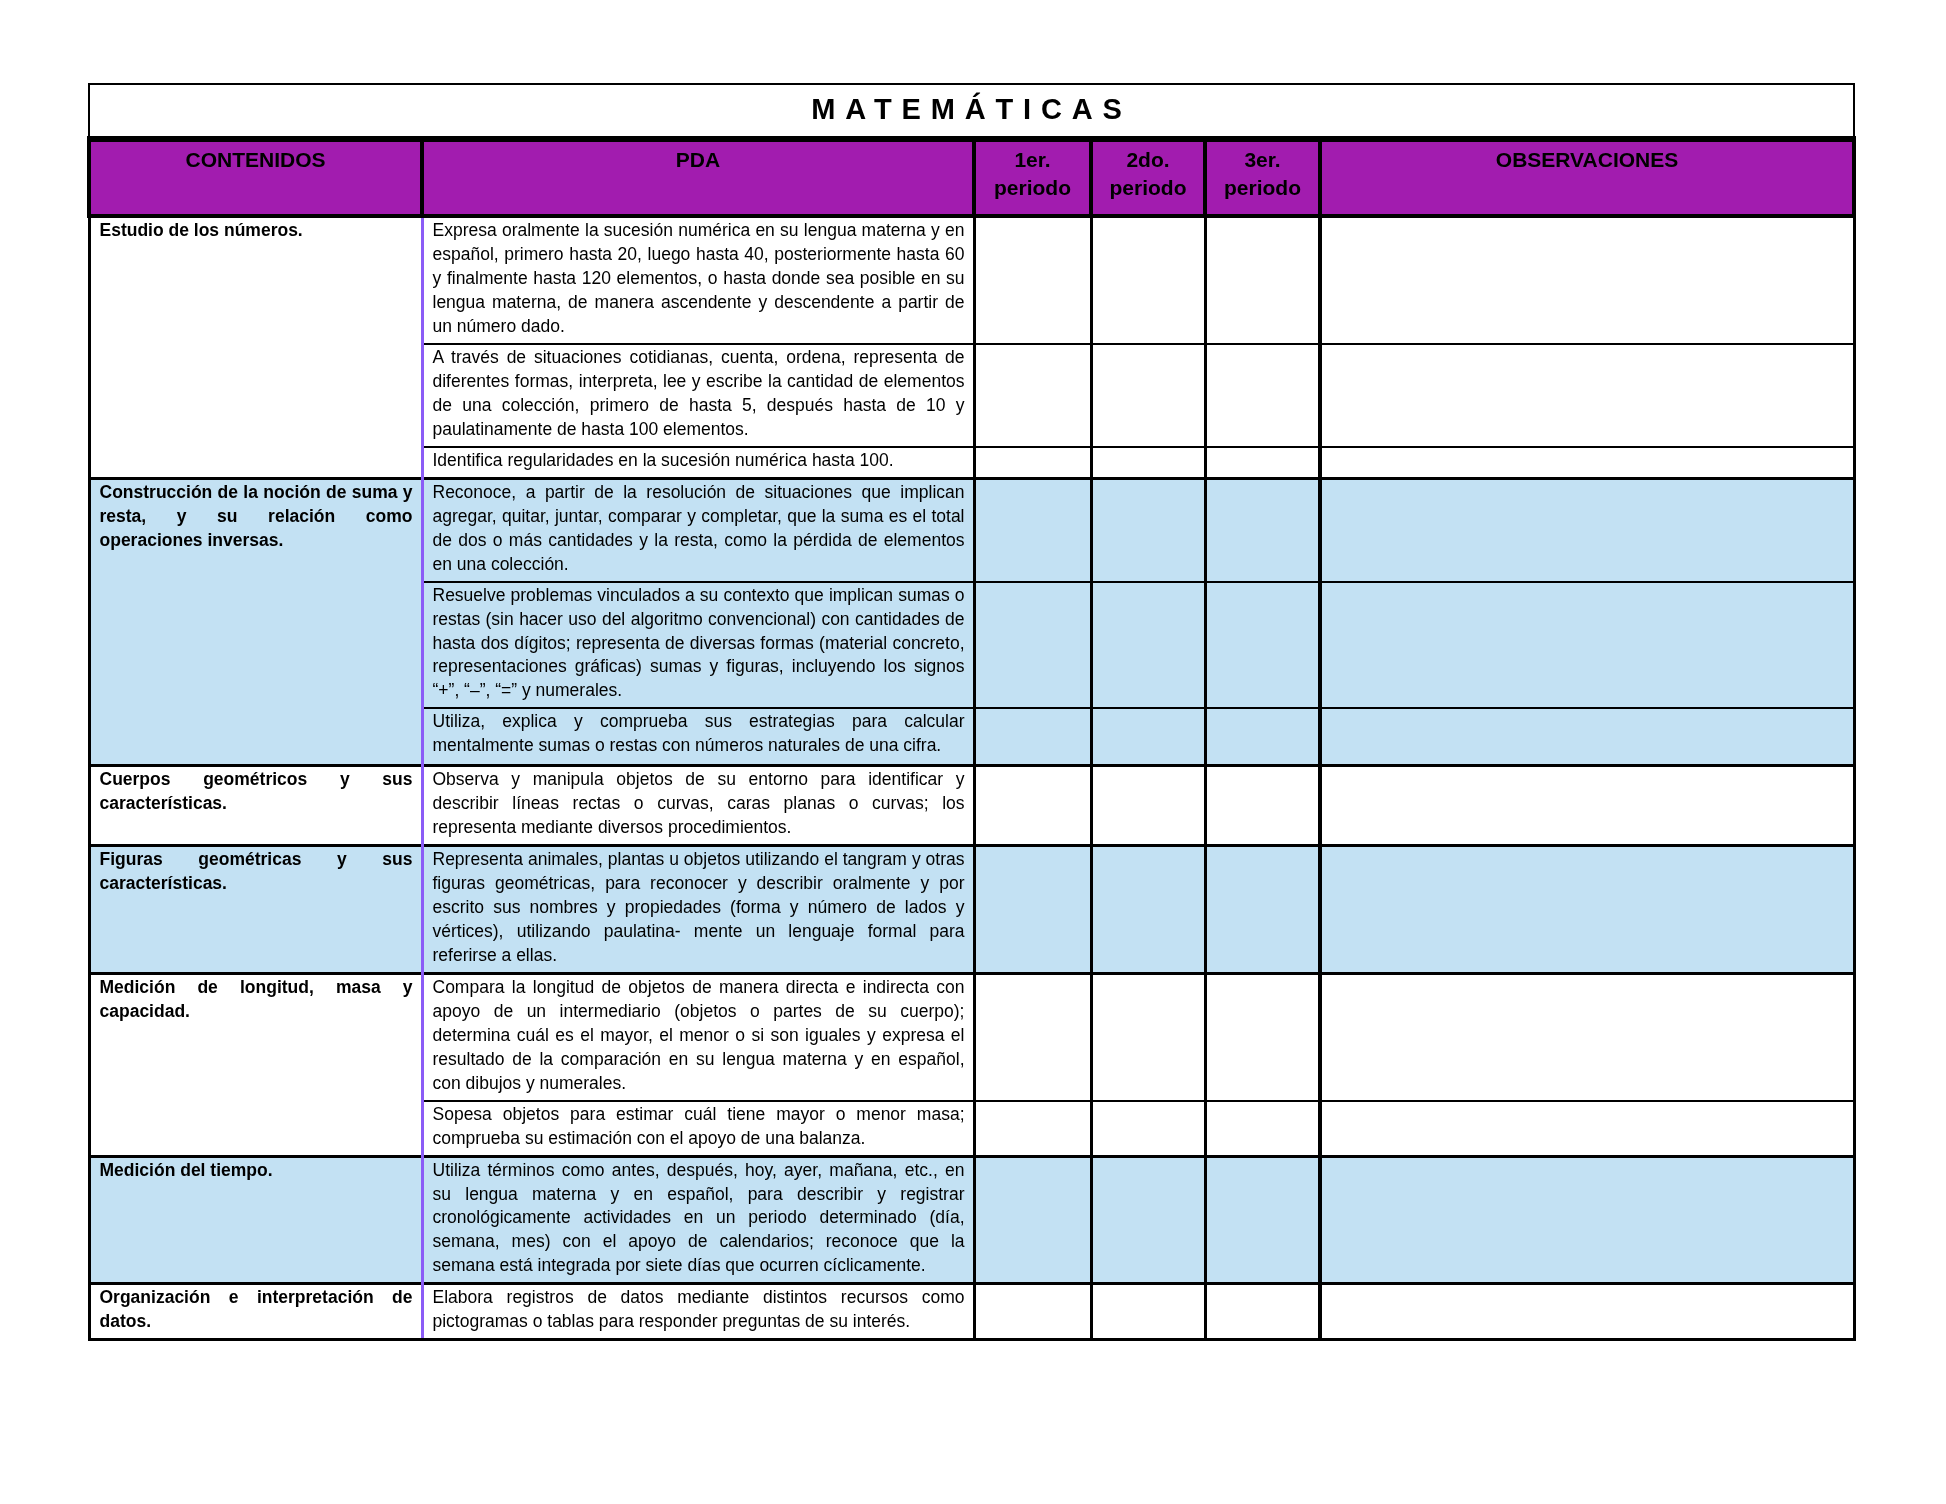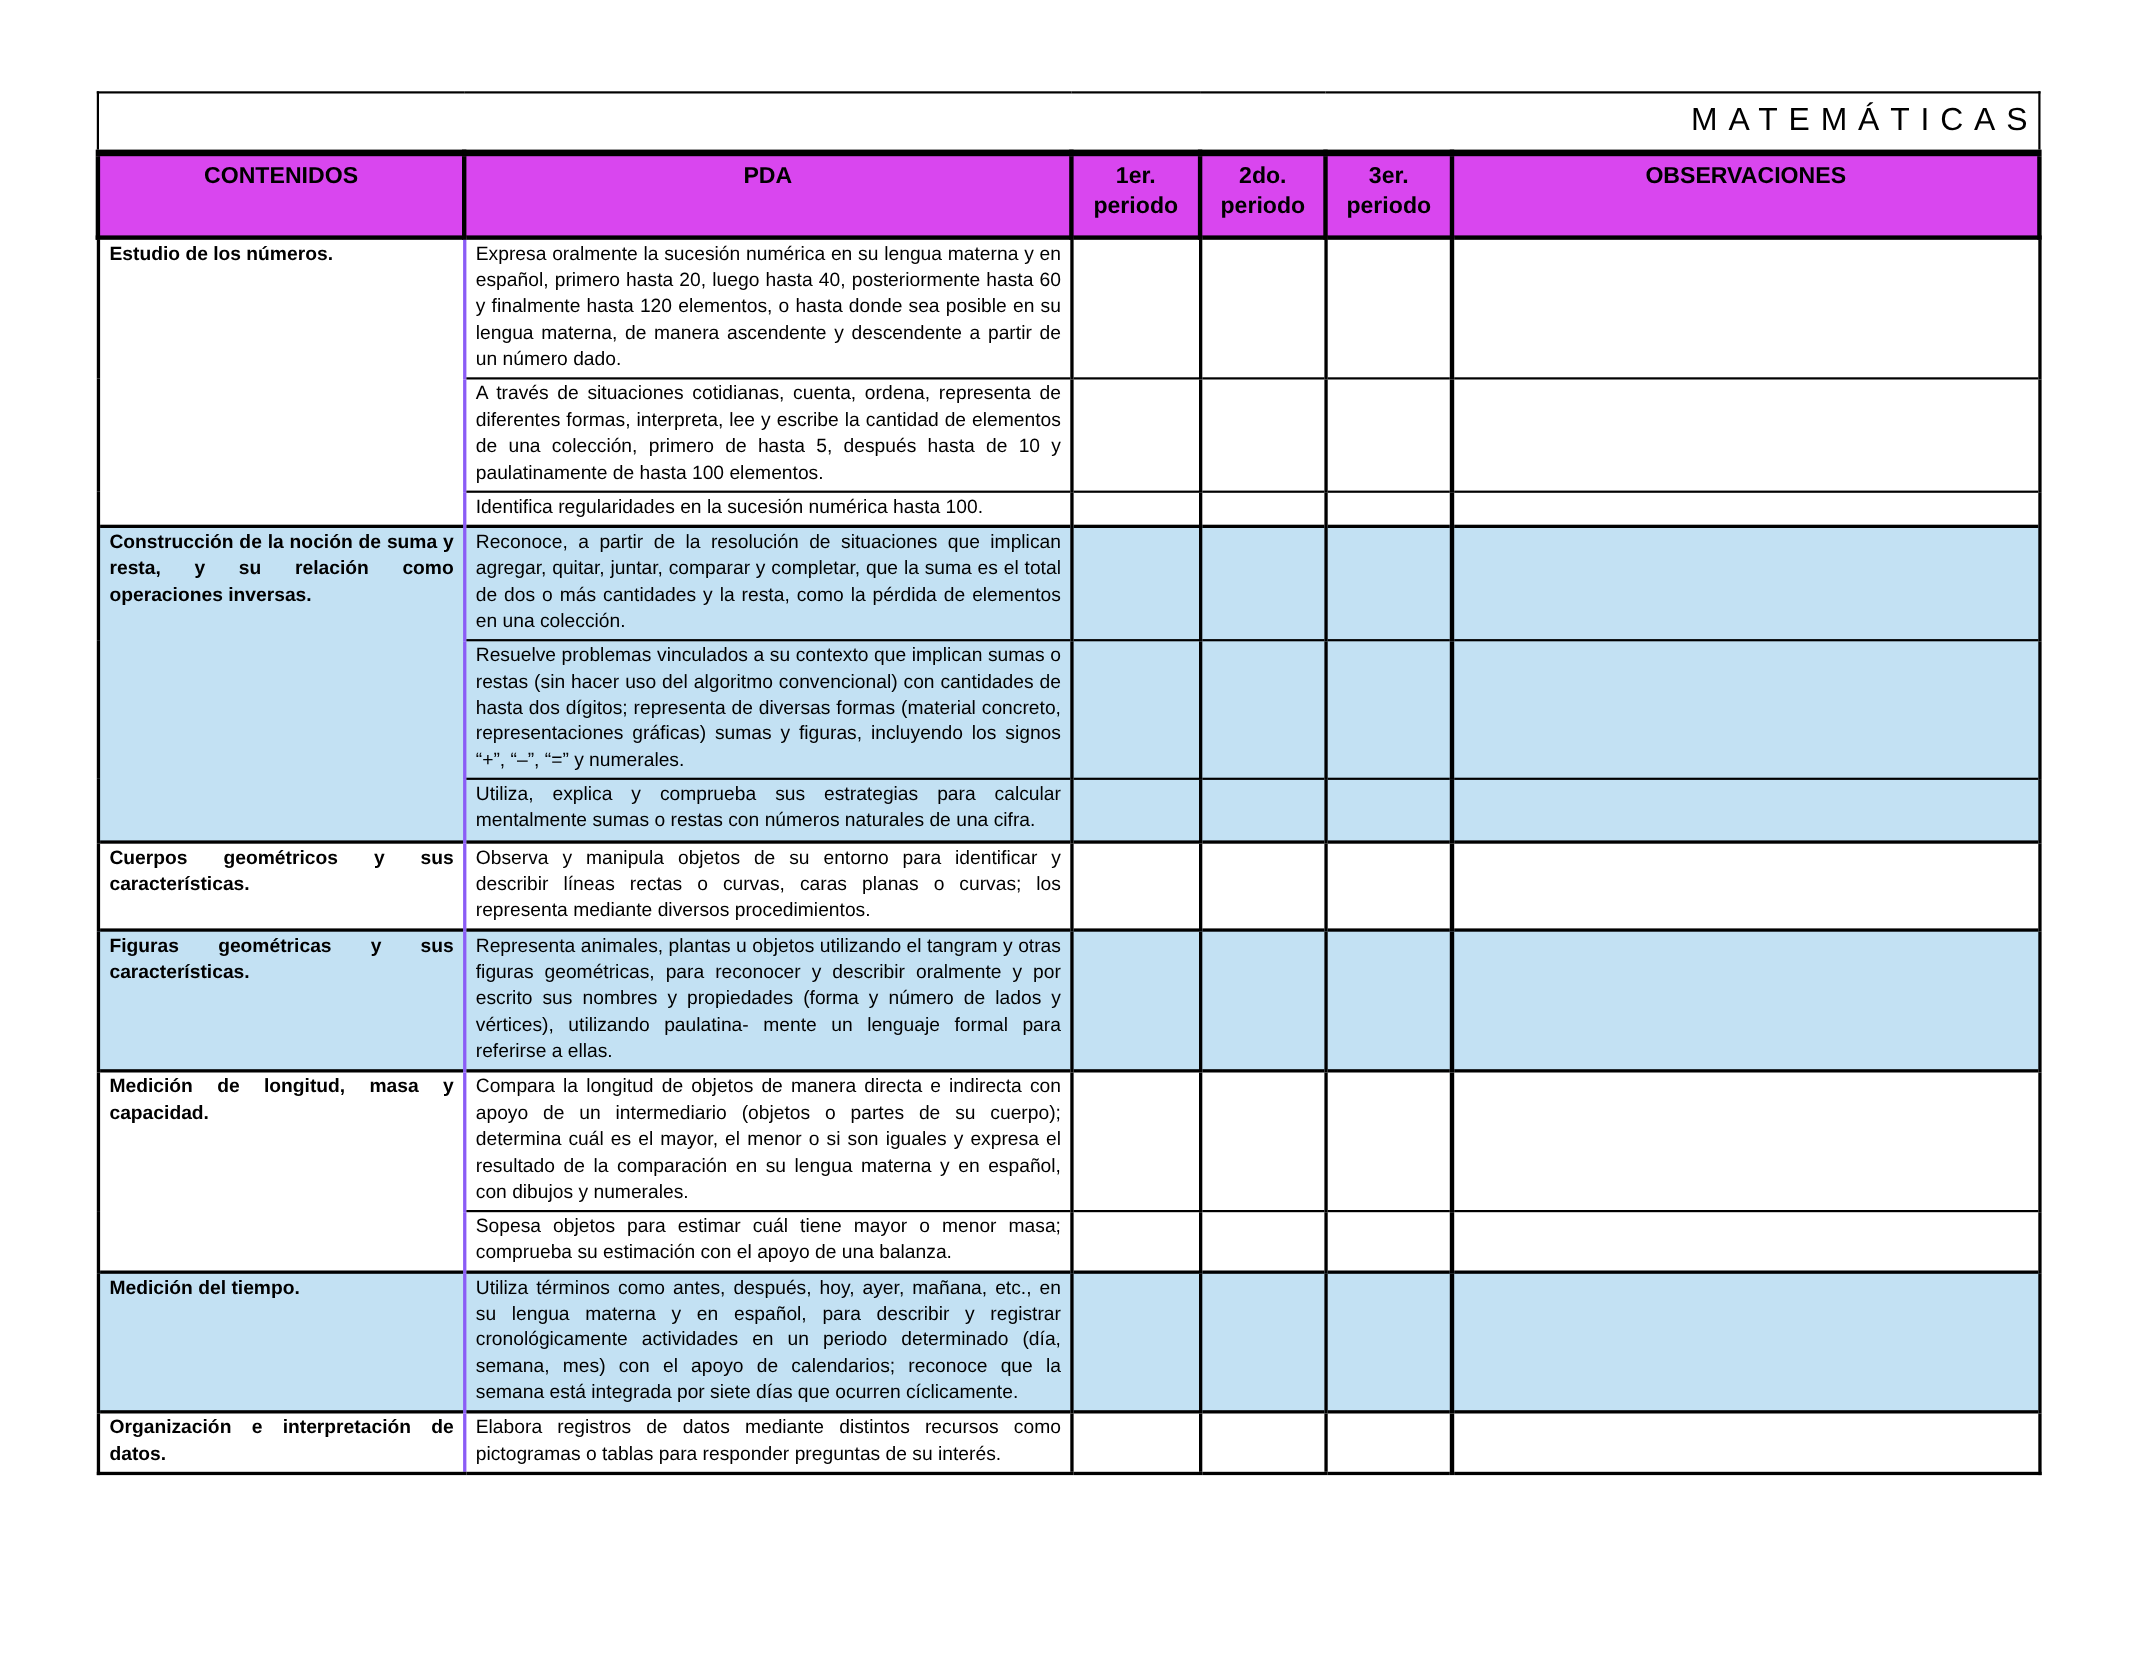--- a/index.html
+++ b/index.html
@@ -8,30 +8,30 @@
     font-family:"Liberation Sans","DejaVu Sans",sans-serif;
     color:#000;
     -webkit-font-smoothing:antialiased;
   }
   .sheet{position:absolute;left:87px;top:83px;width:1765px;}
   table{width:100%;border-collapse:collapse;table-layout:fixed;border:2px solid #000;}
 
   
   td.title{
     border:2px solid #000;border-bottom:6px solid #000;
-    text-align:right;vertical-align:middle;height:45px;
-    font-size:29px;font-weight:normal;letter-spacing:0.34em;
+    text-align:center;vertical-align:middle;height:45px;
+    font-size:29px;font-weight:bold;letter-spacing:0.34em;
     padding:2px 0 4px 0;
   }
 
   
   th{
     border:4px solid #000;vertical-align:top;text-align:center;
     font-size:21px;font-weight:bold;line-height:1.35;
-    padding:4px 2px 6px 2px;height:62px;background:#d946ef;
+    padding:4px 2px 6px 2px;height:62px;background:#a21caf;
   }
 
   
   td{border:2px solid #000;vertical-align:top;}
   td.cont,td.pda{font-size:17.5px;line-height:1.37;padding:1px 8px 4px 9px;}
   td.cont{font-weight:bold;border-left:3px solid #000;}
   td.pda{border-left:3px solid #8b5cf6;}
   td.per{border-left:3px solid #000;}
   td.obs{border-left:4px solid #000;border-right:3px solid #000;}
   .jt{text-align:justify;text-justify:inter-word;}

